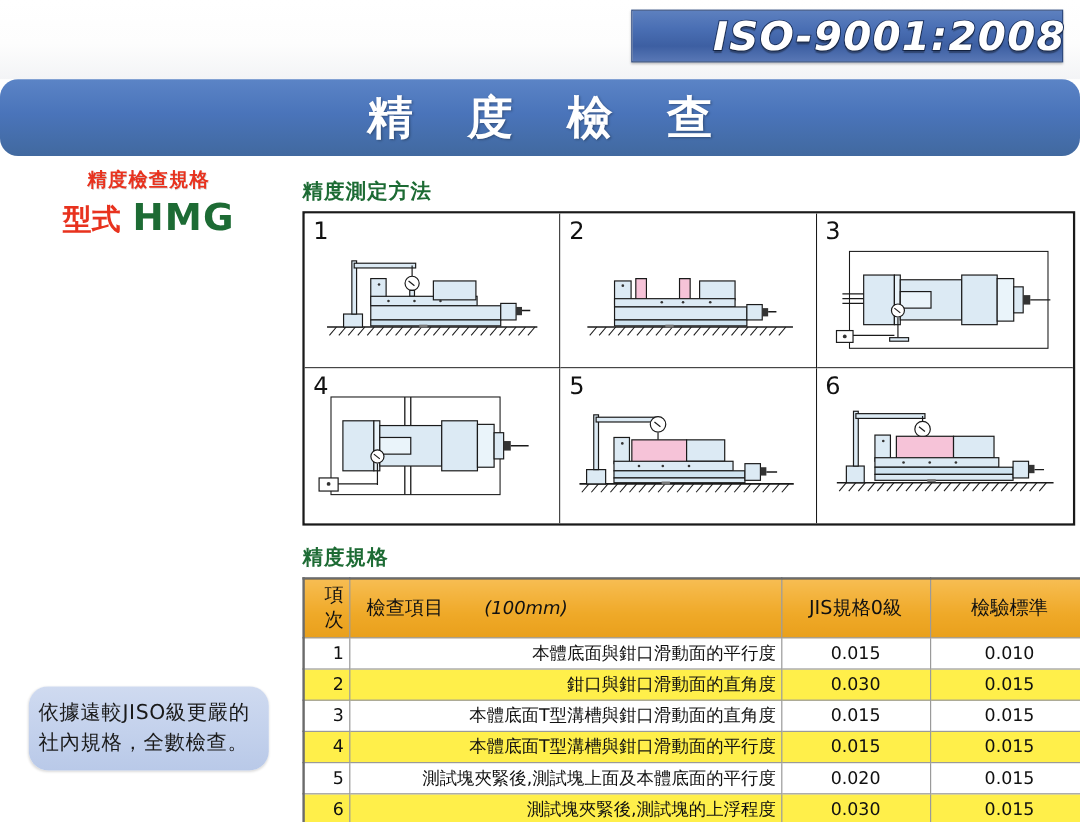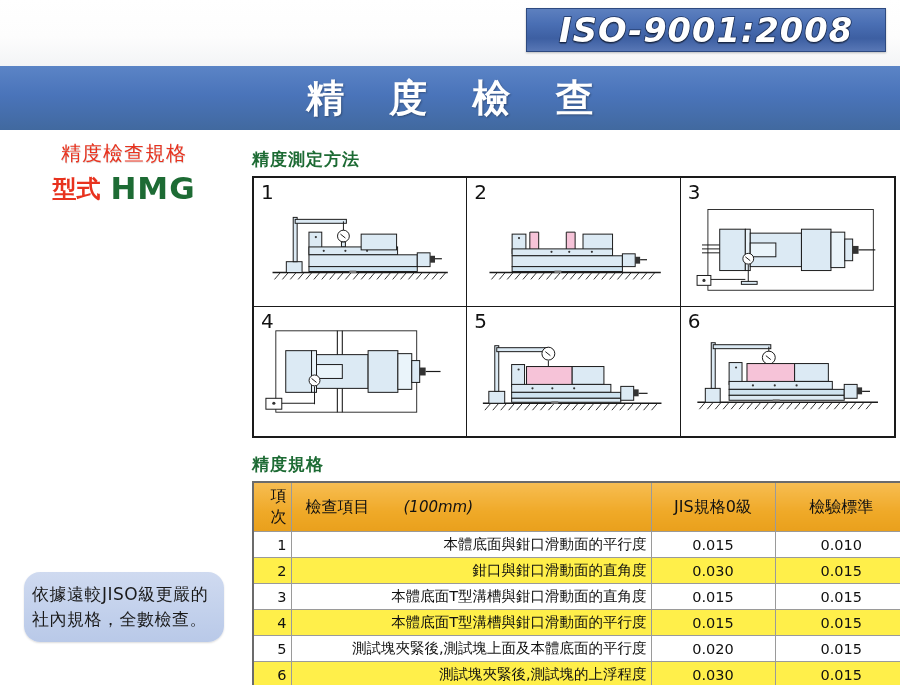--- a/index.html
+++ b/index.html
@@ -11,50 +11,50 @@
     overflow:hidden;
     position:relative;
   }
   
   #top-area{position:absolute;left:0;top:0;width:900px;height:66px;
     background:linear-gradient(180deg,#ffffff 0%,#fdfdfd 55%,#f3f4f6 100%);}
   #iso-badge{
     position:absolute;right:14px;top:8px;width:358px;height:42px;
     background:linear-gradient(180deg,#5d80bf 0%,#4a6fb4 35%,#3d5fa2 70%,#5877b5 100%);
     border:1px solid #2e4a80;
-    display:flex;align-items:center;justify-content:center;
+    display:flex;align-items:center;justify-content:flex-end;
     box-shadow:0 1px 2px rgba(0,0,0,.25);
   }
   #iso-badge .iso-text{
     font-family:"DejaVu Sans","Liberation Sans",sans-serif;
     font-style:italic;font-weight:bold;font-size:33px;letter-spacing:1px;
     color:#ffffff;
     -webkit-text-stroke:1.6px #1d3360;
     paint-order:stroke fill;
     text-shadow:0 2px 1px rgba(0,0,0,.35);
     white-space:nowrap;
     transform:scaleX(1.02);
   }
   
   #title-banner{
     position:absolute;left:0;top:66px;width:900px;height:64px;
     background:linear-gradient(180deg,#5b84c6 0%,#4a74ba 45%,#41699f 100%);
-    display:flex;align-items:center;justify-content:center;
+    display:flex;align-items:center;justify-content:center;border-radius:15px;
   }
   #title-banner .title-text{
     color:#ffffff;font-size:38px;font-weight:bold;letter-spacing:16px;
     text-indent:16px;
     text-shadow:1px 1px 2px rgba(0,0,0,.30);
     font-family:"DejaVu Sans","Liberation Sans",sans-serif;
   }
   
   #sidebar{position:absolute;left:0;top:130px;width:248px;height:555px;}
   #spec-title{
     text-align:center;margin-top:10px;
-    color:#e8321e;font-size:20px;font-weight:normal;letter-spacing:1px;
+    color:#e8321e;font-size:16px;font-weight:bold;letter-spacing:1px;
     text-shadow:0.5px 0.5px 0 rgba(0,0,0,.15);
   }
   #model-block{margin-top:6px;display:block;}
   #model-row-first{display:flex;align-items:center;justify-content:center;gap:10px;}
   #model-label{color:#e8321e;font-size:24px;font-weight:bold;}
   .model-name{
     color:#1d6b34;font-size:31px;font-weight:bold;
     text-align:center;line-height:1.02;letter-spacing:1px;
     font-family:"DejaVu Sans","Liberation Sans",sans-serif;
   }

